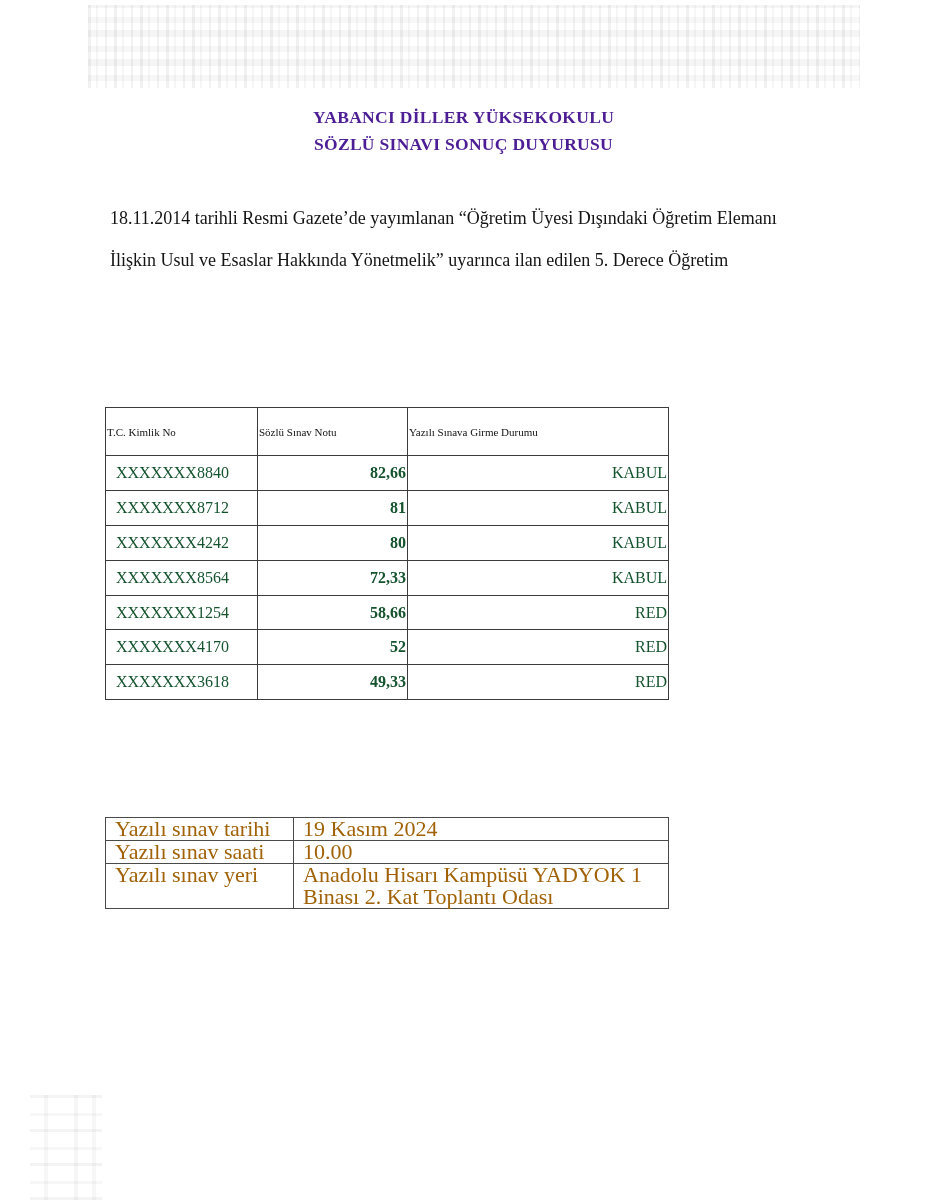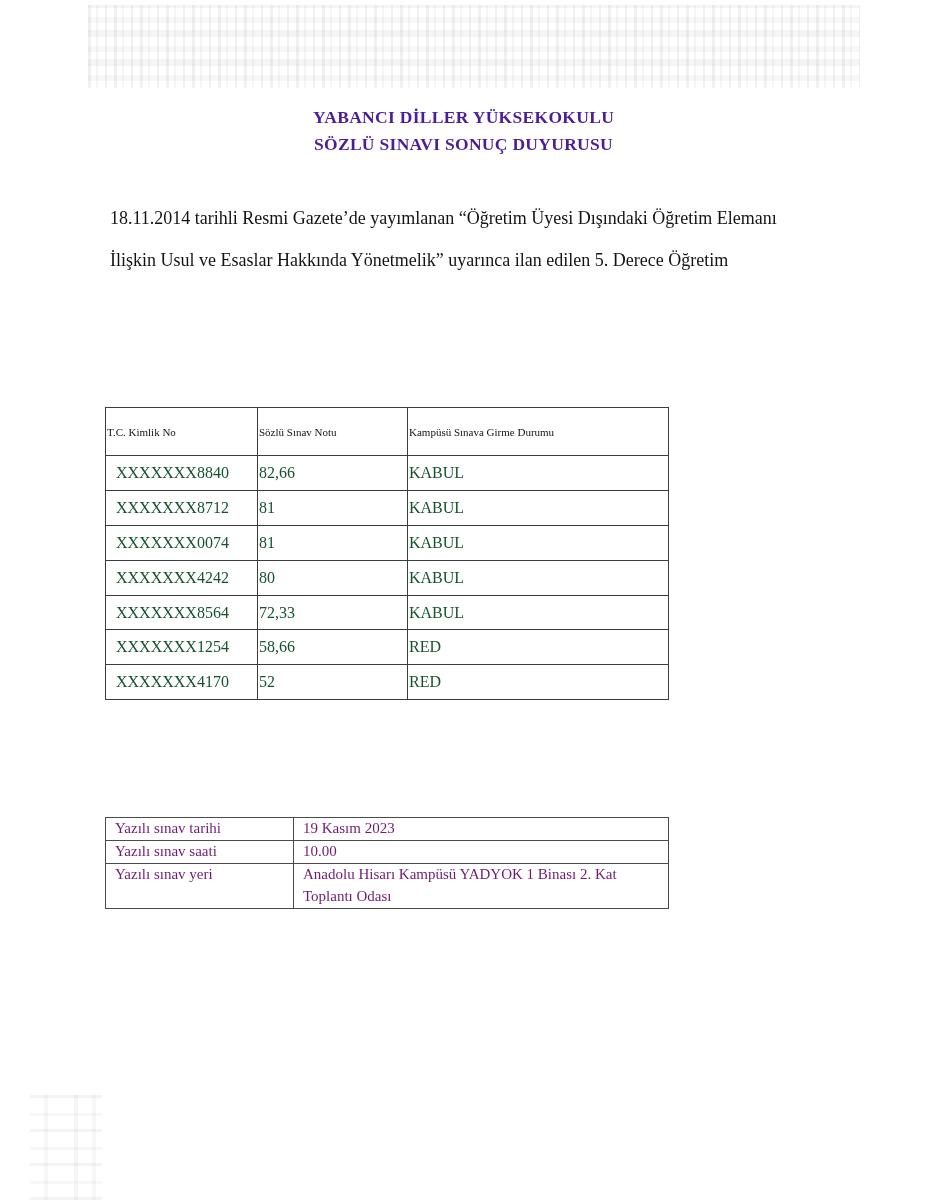--- a/index.html
+++ b/index.html
@@ -95,39 +95,39 @@
     color: #121212;
   }
   .results-table td {
     height: 31.9px;
     font-size: 16px;
     vertical-align: middle;
     color: #14532d;
     margin-top: 16px;
   }
   .results-table td.cell-id   { text-align: left; padding-left: 10px; }
-  .results-table td.cell-score  { text-align: left; }
-  .results-table td.cell-status { text-align: left; }
+  .results-table td.cell-score  { text-align: right; font-weight: bold; }
+  .results-table td.cell-status { text-align: right; }
   .col-id     { width: 152px; }
   .col-score  { width: 150px; }
   .col-status { width: 261px; }
 
   .info-table {
     position: absolute;
     left: 105px;
     top: 817px;
     width: 563px;
   }
   .info-table td {
     border: 1.6px solid #4a4a4a;
-    font-size: 15px;
+    font-size: 22px;
     line-height: 21.2px;
     vertical-align: top;
     padding: 0 4px 1px 9px;
-    color: #701a75;
+    color: #a16207;
   }
   .info-col-label { width: 188px; }
   .info-col-value { width: 375px; }
 </style>
 </head>
 <body>
 
 <div class="noise-band"></div>
 <div class="noise-strip-left"></div>
 
@@ -144,36 +144,31 @@
 <table class="results-table">
   <colgroup>
     <col class="col-id">
       <col class="col-score">
       <col class="col-status">
   </colgroup>
   <thead>
     <tr>
       <th>T.C. Kimlik No</th>
       <th>Sözlü Sınav Notu</th>
-      <th>Kampüsü Sınava Girme Durumu</th>
+      <th>Yazılı Sınava Girme Durumu</th>
     </tr>
   </thead>
   <tbody>
     <tr>
       <td class="cell-id">XXXXXXX8840</td>
       <td class="cell-score">82,66</td>
       <td class="cell-status">KABUL</td>
     </tr>
     <tr>
       <td class="cell-id">XXXXXXX8712</td>
-      <td class="cell-score">81</td>
-      <td class="cell-status">KABUL</td>
-    </tr>
-    <tr>
-      <td class="cell-id">XXXXXXX0074</td>
       <td class="cell-score">81</td>
       <td class="cell-status">KABUL</td>
     </tr>
     <tr>
       <td class="cell-id">XXXXXXX4242</td>
       <td class="cell-score">80</td>
       <td class="cell-status">KABUL</td>
     </tr>
     <tr>
       <td class="cell-id">XXXXXXX8564</td>
@@ -181,34 +176,39 @@
       <td class="cell-status">KABUL</td>
     </tr>
     <tr>
       <td class="cell-id">XXXXXXX1254</td>
       <td class="cell-score">58,66</td>
       <td class="cell-status">RED</td>
     </tr>
     <tr>
       <td class="cell-id">XXXXXXX4170</td>
       <td class="cell-score">52</td>
+      <td class="cell-status">RED</td>
+    </tr>
+    <tr>
+      <td class="cell-id">XXXXXXX3618</td>
+      <td class="cell-score">49,33</td>
       <td class="cell-status">RED</td>
     </tr>
   </tbody>
 </table>
 
 <table class="info-table">
   <colgroup>
     <col class="info-col-label">
       <col class="info-col-value">
   </colgroup>
   <tbody>
     <tr>
       <td>Yazılı sınav tarihi</td>
-      <td>19 Kasım 2023</td>
+      <td>19 Kasım 2024</td>
     </tr>
     <tr>
       <td>Yazılı sınav saati</td>
       <td>10.00</td>
     </tr>
     <tr>
       <td>Yazılı sınav yeri</td>
       <td>Anadolu Hisarı Kampüsü YADYOK 1 Binası 2. Kat Toplantı Odası</td>
     </tr>
   </tbody>

